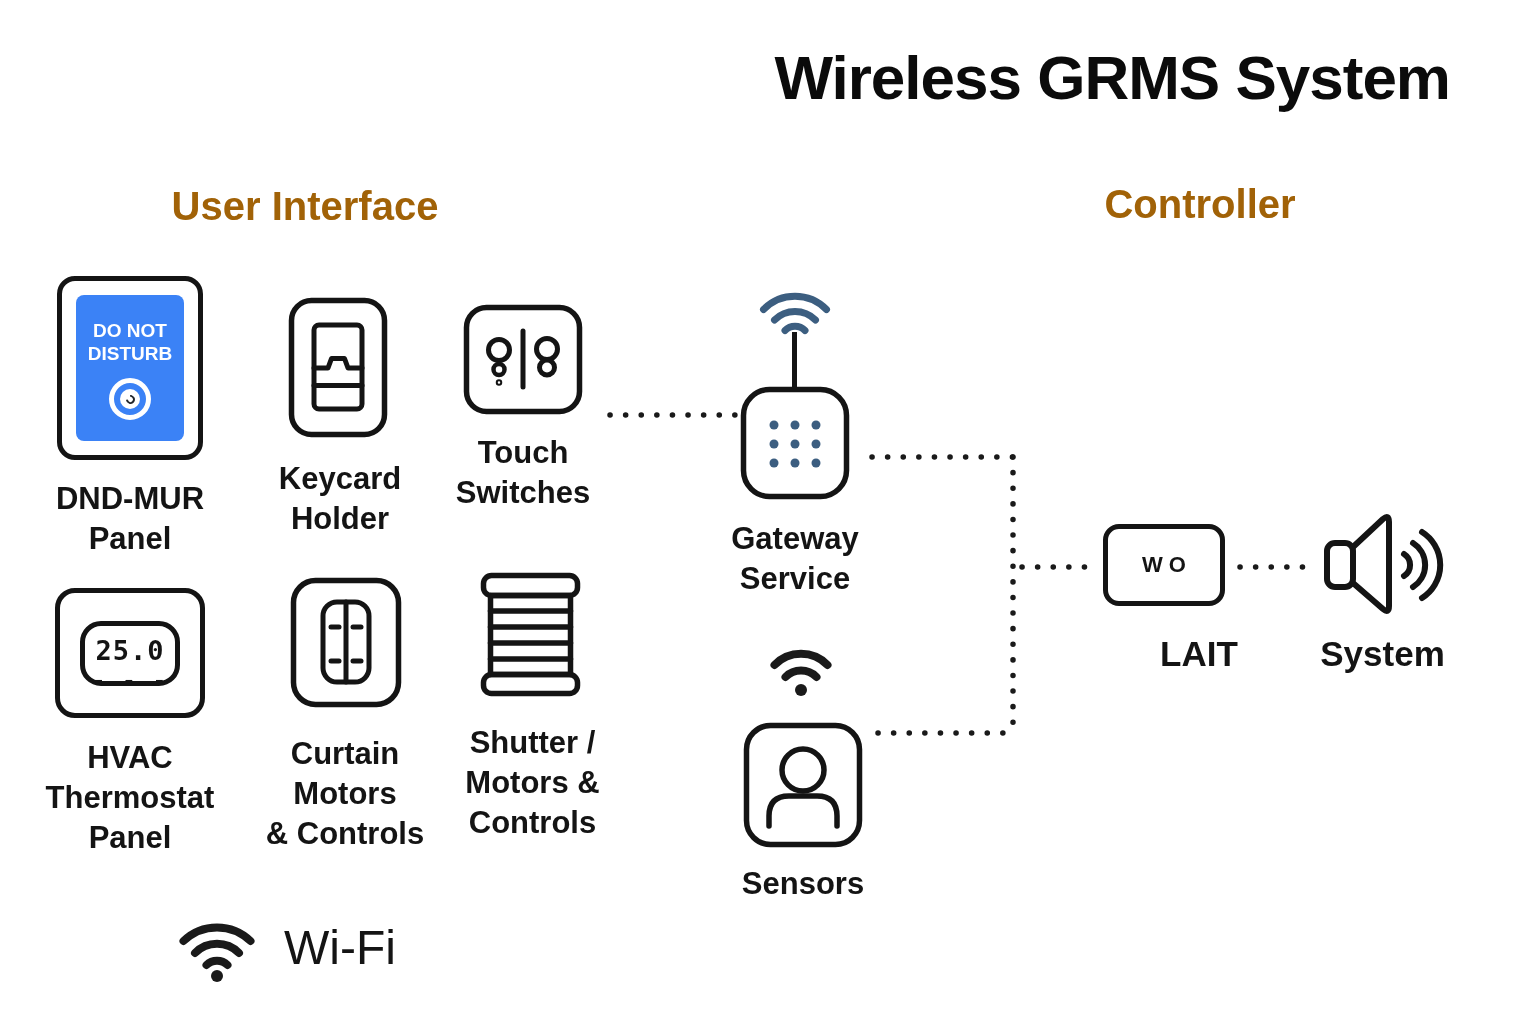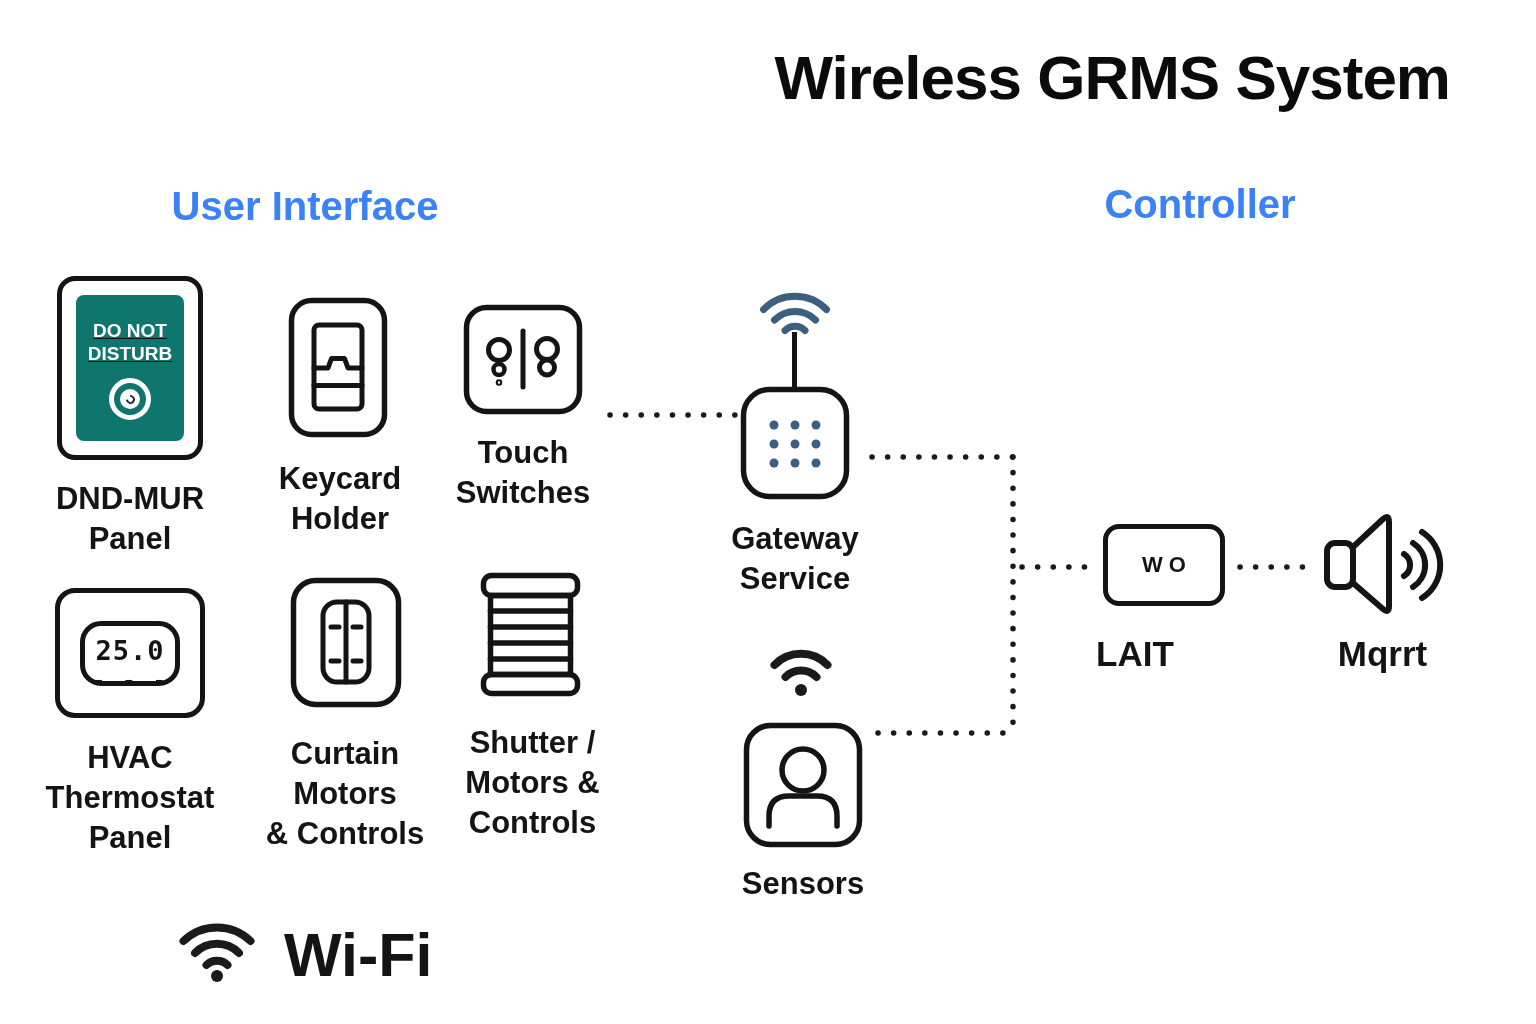--- a/index.html
+++ b/index.html
@@ -6,36 +6,36 @@
   body{
     width:1536px;height:1024px;position:relative;background:#ffffff;
     font-family:"Liberation Sans","DejaVu Sans",sans-serif;color:#111;
     overflow:hidden;
   }
   .abs{position:absolute;}
   .center{text-align:center;}
   .title{
     font-size:62px;font-weight:800;letter-spacing:-1px;color:#0b0b0b;
   }
-  .heading{font-size:40px;font-weight:700;color:#3b82f6;}
+  .heading{font-size:40px;font-weight:700;color:#a16207;}
   .label{
     position:absolute;text-align:center;font-weight:600;
     font-size:31px;line-height:40px;color:#141414;
   }
   .label-lg{font-size:35px;line-height:42px;}
   svg{display:block;}
   .stroke{stroke:#141414;fill:none;stroke-width:5.5;}
   
   .dnd-outer{
     width:146px;height:184px;border:5px solid #141414;border-radius:18px;
     box-sizing:border-box;display:flex;align-items:center;justify-content:center;
   }
   .dnd-inner{
-    width:108px;height:146px;background:#0f766e;border-radius:8px;
-    display:flex;flex-direction:column;align-items:center;text-decoration:underline;
+    width:108px;height:146px;background:#3b82f6;border-radius:8px;
+    display:flex;flex-direction:column;align-items:center;
   }
   .dnd-sign{
     margin-top:24px;color:#fff;font-weight:700;font-size:19px;line-height:23px;
     text-align:center;letter-spacing:0px;
   }
   .dnd-ring{
     margin-top:13px;width:42px;height:42px;border-radius:50%;
     border:5px solid #fff;box-sizing:border-box;
     display:flex;align-items:center;justify-content:center;
   }
@@ -232,38 +232,38 @@
     <path d="M26,104 L26,94 Q26,74 46,74 L74,74 Q94,74 94,94 L94,104"></path>
   </g>
 </svg>
 <div class="label" style="left:713px;top:864px;width:180px;">
   <div>Sensors</div>
 </div>
 
 <div class="abs lait-box" style="left:1103px;top:524px;">
   <div class="lait-text">WO</div>
 </div>
-<div class="label label-lg" style="left:1060px;top:633px;width:150px;">
+<div class="label label-lg" style="left:1124px;top:633px;width:150px;">
   <div>LAIT</div>
 </div>
 
 <svg class="abs" style="left:1320px;top:503px;" width="125" height="124" viewBox="0 0 125 124">
   <g fill="none" stroke="#141414" stroke-width="6" stroke-linecap="round" stroke-linejoin="round">
     <rect x="7" y="40" width="26" height="44" rx="8"></rect>
     <path d="M33,44 L63,16 Q69,11 69,19 L69,103 Q69,111 63,106 L33,80"></path>
     <path d="M84,51 A13,13 0 0 1 84,73"></path>
     <path d="M93,40 A26,26 0 0 1 93,84"></path>
     <path d="M102,29 A39,39 0 0 1 102,95"></path>
   </g>
 </svg>
 <div class="label label-lg" style="left:1305px;top:633px;width:155px;">
-  <div>Mqrrt</div>
+  <div>System</div>
 </div>
 
 <svg class="abs" style="left:178px;top:913px;" width="78" height="70" viewBox="0 0 78 70">
   <g fill="none" stroke="#1a1a1a" stroke-width="8" stroke-linecap="round">
     <path d="M5.5,28 A48,48 0 0 1 72.5,28"></path>
     <path d="M17,40 A31,31 0 0 1 61,40"></path>
     <path d="M28.5,52 A15,15 0 0 1 49.5,52"></path>
   </g>
   <circle cx="39" cy="63" r="6" fill="#1a1a1a"></circle>
 </svg>
-<div class="abs" style="left:284px;top:920px;font-size:61px;font-weight:700;color:#141414;">Wi-Fi</div>
+<div class="abs" style="left:284px;top:920px;font-size:48px;font-weight:400;color:#141414;">Wi-Fi</div>
 
 </body></html>

